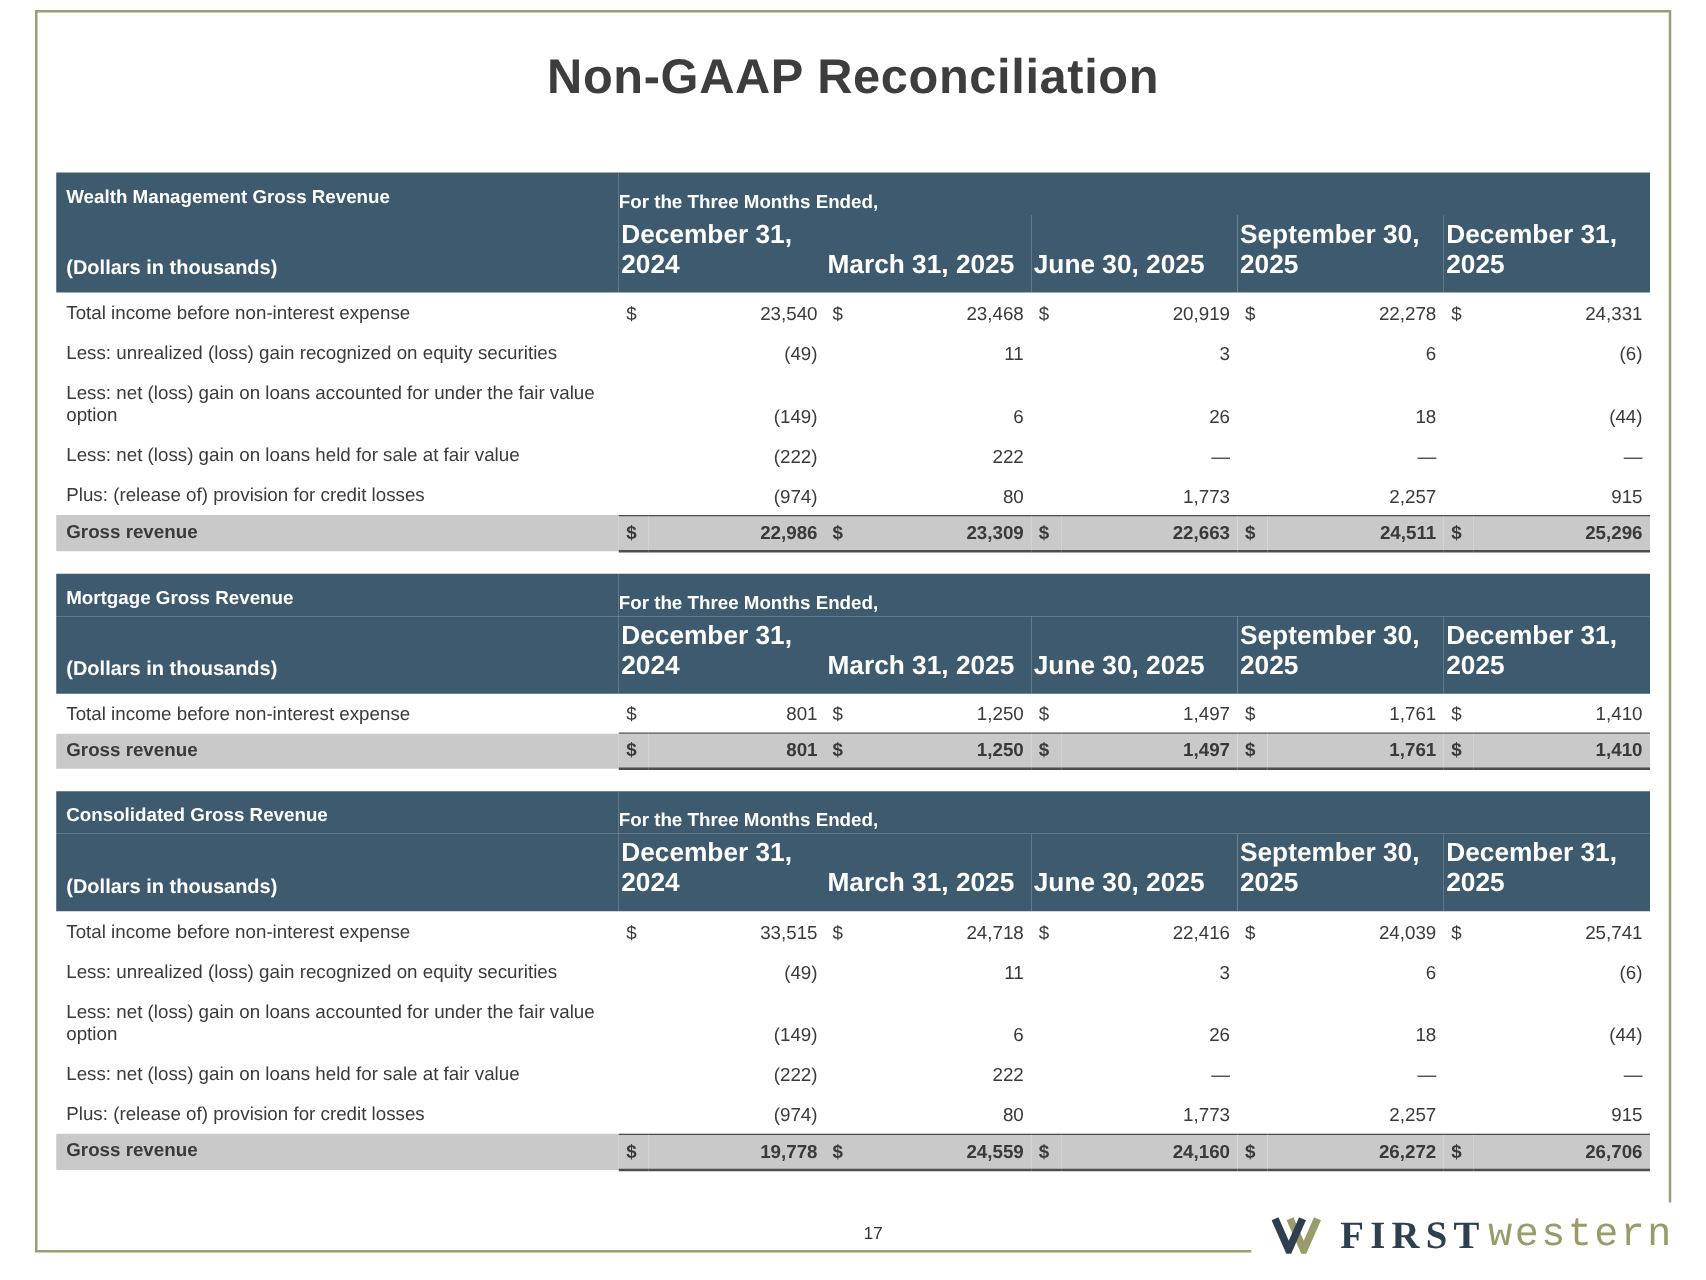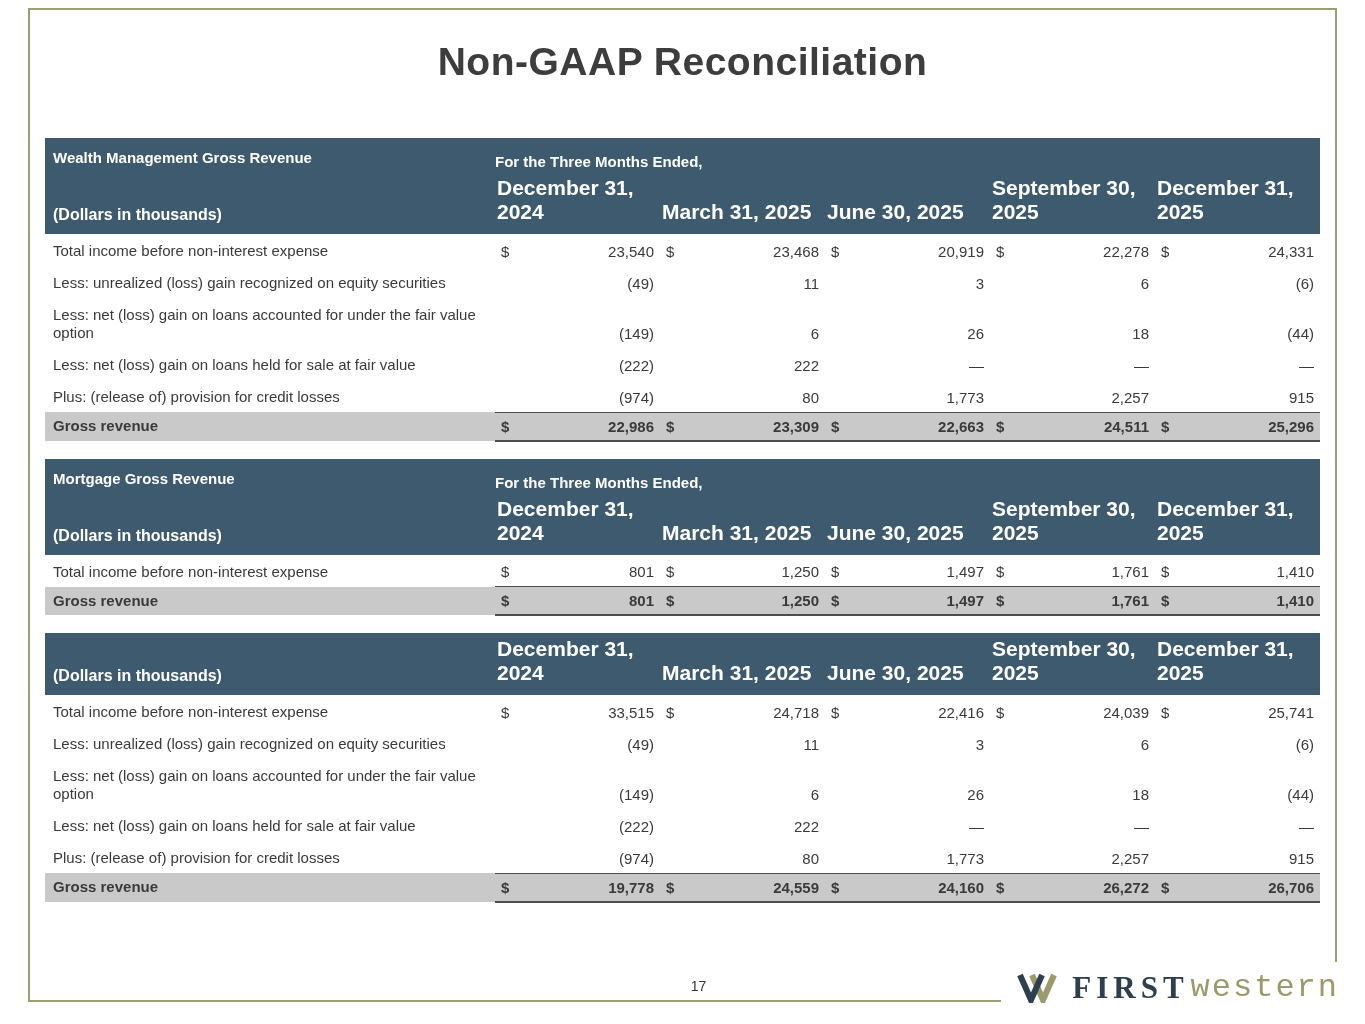--- a/index.html
+++ b/index.html
@@ -280,20 +280,24 @@
           <col style="width: 24px;">
           <col style="width: 141px;">
           <col style="width: 24px;">
           <col style="width: 141px;">
           <col style="width: 24px;">
           <col style="width: 141px;">
           <col style="width: 24px;">
           <col style="width: 141px;">
         </colgroup>
         <thead>
+          <tr class="head-row-1">
+            <th class="tbl-title">Consolidated Gross Revenue</th>
+            <th class="tbl-period" colspan="10">For the Three Months Ended,</th>
+          </tr>
           <tr class="head-row-2">
             <th class="tbl-note">(Dollars in thousands)</th>
             <th class="tbl-date" colspan="2">December 31, 2024</th>
             <th class="tbl-date" colspan="2">March 31, 2025</th>
             <th class="tbl-date" colspan="2">June 30, 2025</th>
             <th class="tbl-date" colspan="2">September 30, 2025</th>
             <th class="tbl-date" colspan="2">December 31, 2025</th>
           </tr>
         </thead>
         <tbody>

